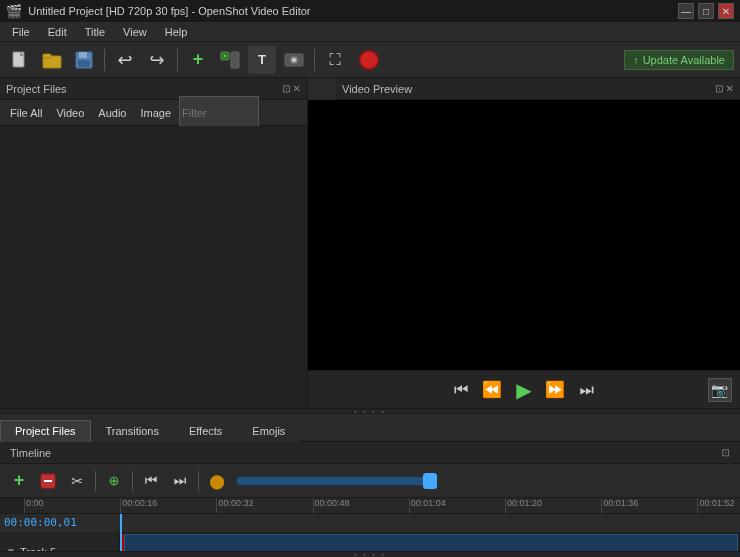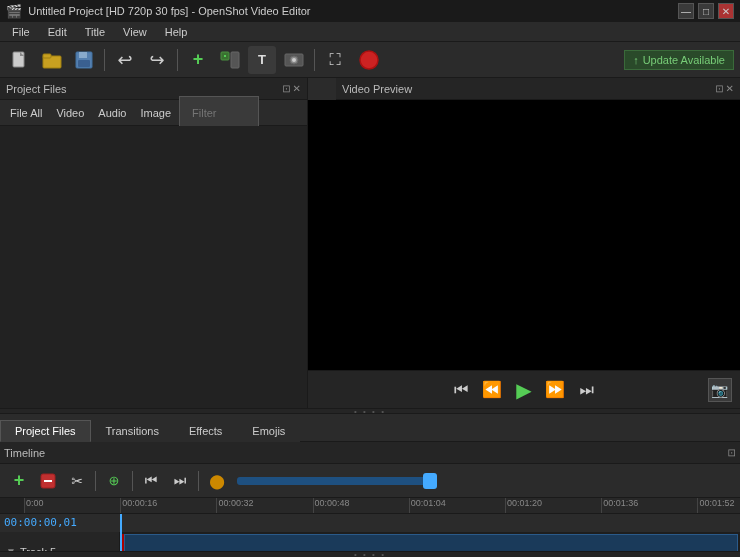--- a/index.html
+++ b/index.html
@@ -125,21 +125,21 @@
       font-size: 11px;
       color: #ccc;
       background: none;
       border: none;
       cursor: pointer;
     }
     #pf-filter {
       background: #3a3a3a;
       border: 1px solid #555;
       color: #ccc;
-      padding: 1px 12px;
+      padding: 1px 2px;
       font-size: 11px;
       width: 80px;
       height: 34px;
     }
     #project-files-content {
       flex: 1;
       background: #222;
     }
     
     #right-panel {
@@ -220,21 +220,21 @@
       flex: 1;
       display: flex;
       flex-direction: column;
       background: #2b2b2b;
     }
     #timeline-header {
       background: #252525;
       height: 22px;
       display: flex;
       align-items: center;
-      padding: 0 4px;
+      padding: 0 10px;
       justify-content: space-between;
       border-bottom: 1px solid #1a1a1a;
     }
     #timeline-toolbar {
       background: #2b2b2b;
       height: 34px;
       display: flex;
       align-items: center;
       padding: 0 6px;
       gap: 3px;

